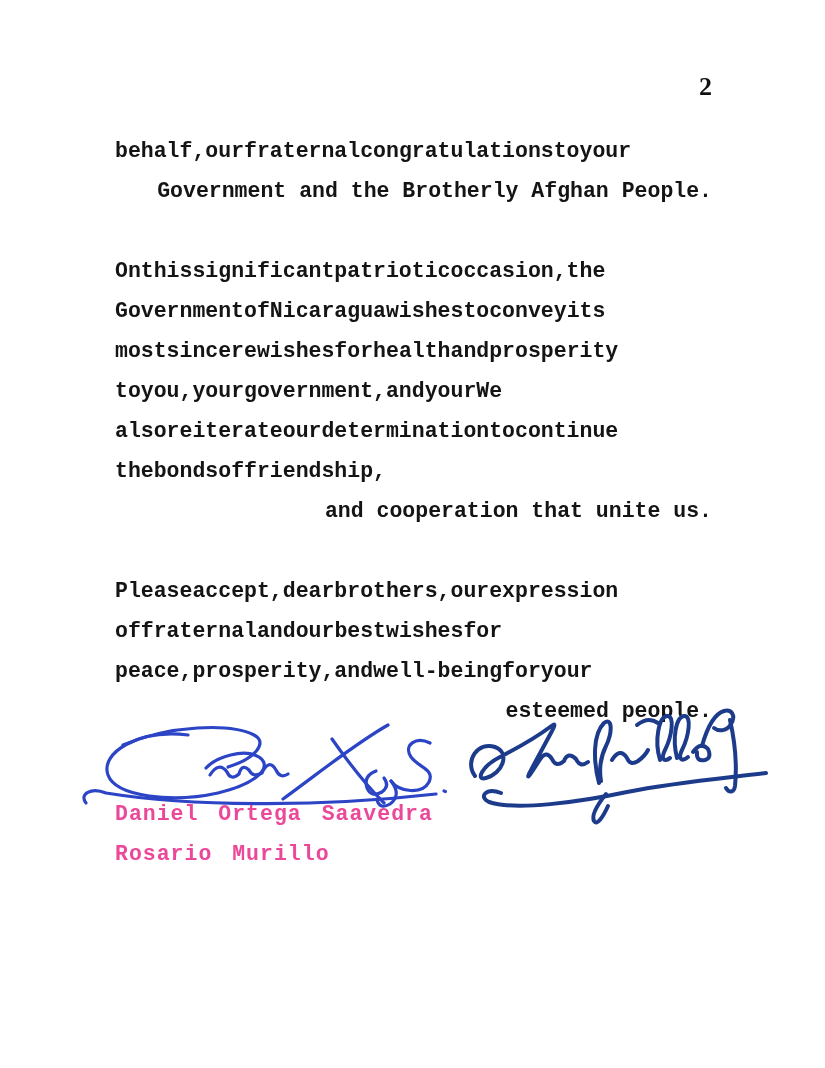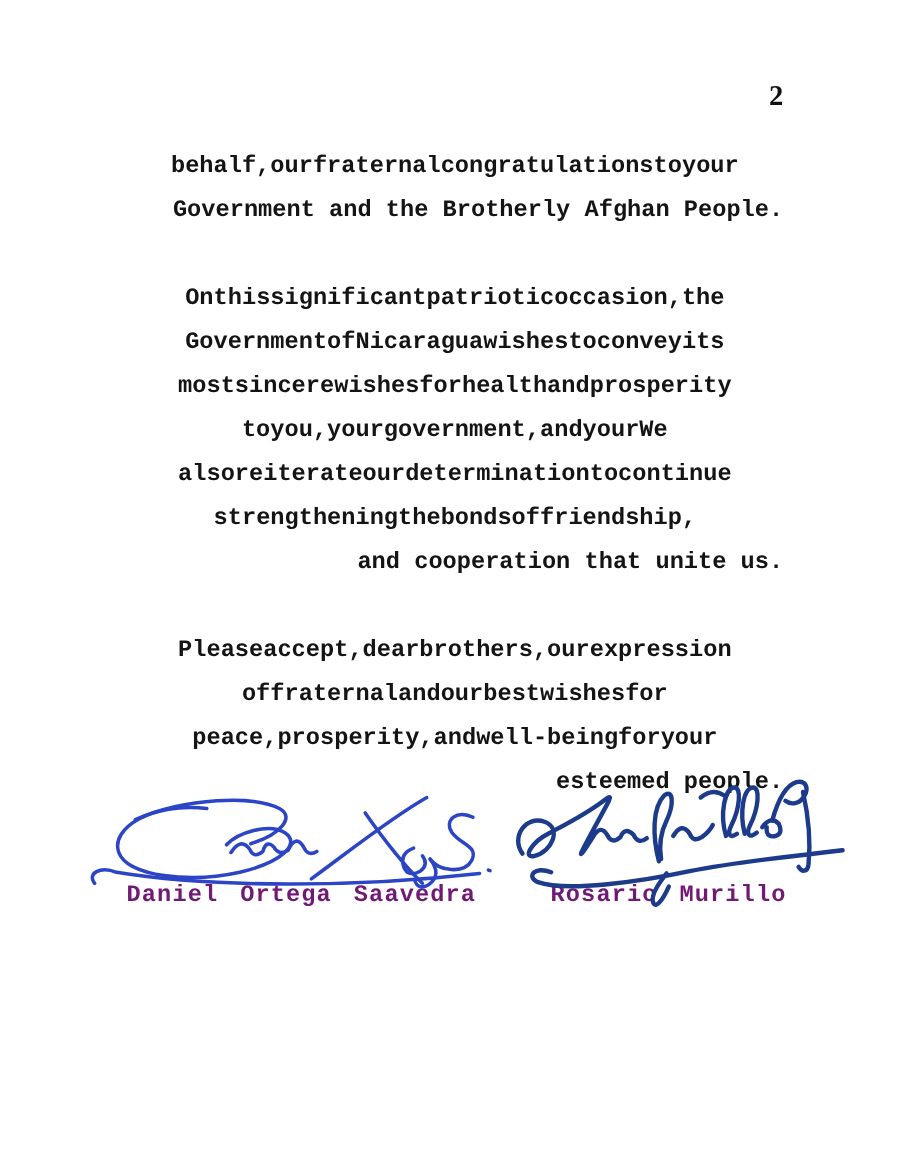--- a/index.html
+++ b/index.html
@@ -37,36 +37,37 @@
     font-size: 21.5px;
   }
   .para { margin: 0 0 40px 0; }
   .line {
     height: 40px;
     line-height: 40px;
     white-space: pre;
   }
   .line.justified {
     display: flex;
-    justify-content: center;
+    justify-content: flex-start;
   }
   .line.plain { display: block; text-align: right; }
   .names-row {
     position: absolute;
     top: 794px;
     left: 0;
     width: 600px;
     height: 40px;
     line-height: 40px;
     display: flex;
     justify-content: space-between;
     font-size: 21.5px;
     letter-spacing: 1px;
     word-spacing: 6px;
-    color: #701a75;
+    color: #ec4899;
+    flex-direction: column;
   }
   .sig { position: absolute; }
   .sig path { fill: none; stroke-linecap: round; stroke-linejoin: round; }
   .sig-left  { left: 78px;  top: 713px; }
   .sig-right { left: 455px; top: 690px; }
 </style>
 </head>
 <body>
 
 <div class="page">
@@ -78,21 +79,21 @@
         <div class="para">
           <div class="line justified"><span>behalf,</span><span>our</span><span>fraternal</span><span>congratulations</span><span>to</span><span>your</span></div>
           <div class="line plain">Government and the Brotherly Afghan People.</div>
         </div>
         <div class="para">
           <div class="line justified"><span>On</span><span>this</span><span>significant</span><span>patriotic</span><span>occasion,</span><span>the</span></div>
           <div class="line justified"><span>Government</span><span>of</span><span>Nicaragua</span><span>wishes</span><span>to</span><span>convey</span><span>its</span></div>
           <div class="line justified"><span>most</span><span>sincere</span><span>wishes</span><span>for</span><span>health</span><span>and</span><span>prosperity</span></div>
           <div class="line justified"><span>to</span><span>you,</span><span>your</span><span>government,</span><span>and</span><span>your</span><span>We</span></div>
           <div class="line justified"><span>also</span><span>reiterate</span><span>our</span><span>determination</span><span>to</span><span>continue</span></div>
-          <div class="line justified"><span>strengthening</span><span>the</span><span>bonds</span><span>of</span><span>friendship,</span></div>
+          <div class="line justified"><span>the</span><span>bonds</span><span>of</span><span>friendship,</span></div>
           <div class="line plain">and cooperation that unite us.</div>
         </div>
         <div class="para">
           <div class="line justified"><span>Please</span><span>accept,</span><span>dear</span><span>brothers,</span><span>our</span><span>expression</span></div>
           <div class="line justified"><span>of</span><span>fraternal</span><span>and</span><span>our</span><span>best</span><span>wishes</span><span>for</span></div>
           <div class="line justified"><span>peace,</span><span>prosperity,</span><span>and</span><span>well-being</span><span>for</span><span>your</span></div>
           <div class="line plain">esteemed people.</div>
         </div>
       </div>
 

